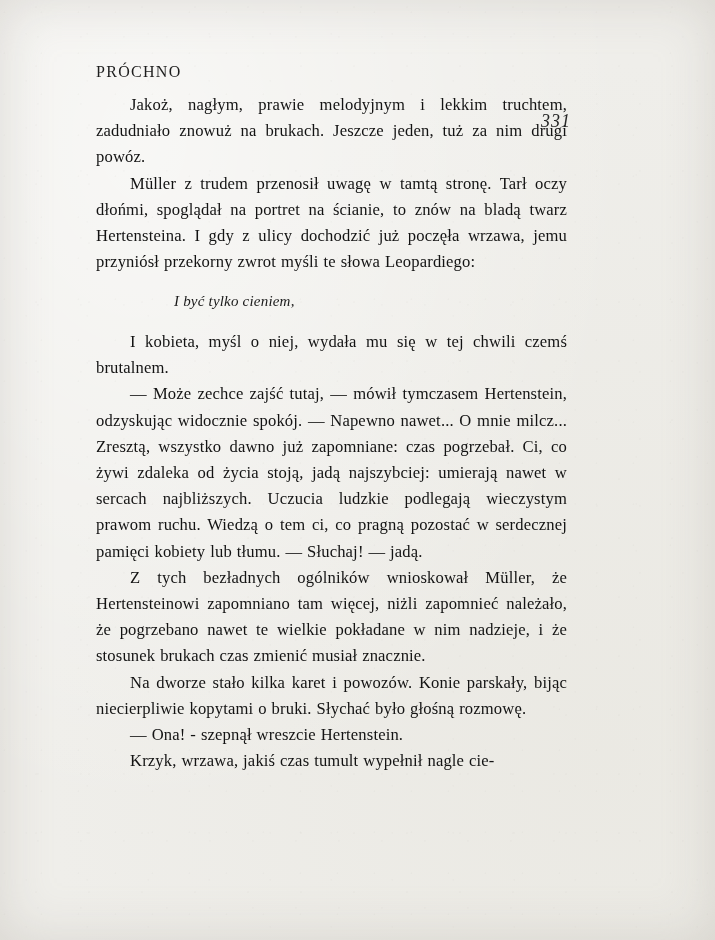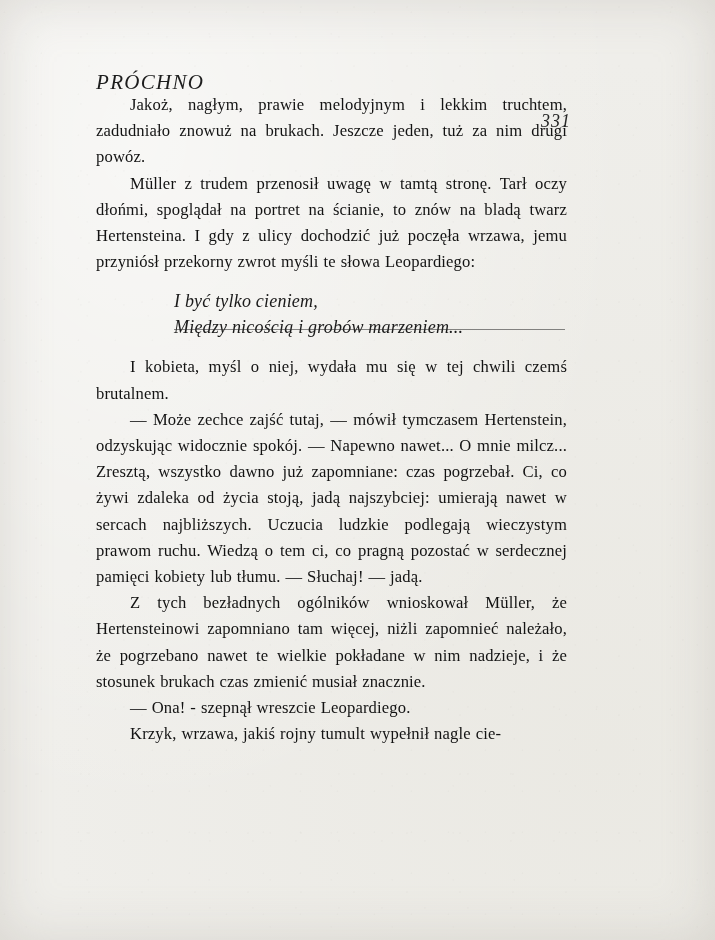--- a/index.html
+++ b/index.html
@@ -42,23 +42,22 @@
     top: 62px;
     width: 475px;
   }
   .running-head {
     position: relative;
     height: 30px;
   }
   .head-title {
     position: absolute;
     left: 0;
-    top: 8px;
-    font-style: italic;
-    font-size: 21px;
+    top: 1px;
+    font-size: 16px;
     letter-spacing: 1.3px;
     color: #1d1d1d;
   }
   .page-number {
     position: absolute;
     right: 0;
     top: 3px;
     font-style: italic;
     font-size: 18px;
     letter-spacing: 1px;
@@ -73,21 +72,21 @@
     line-height: 26.2px;
     text-indent: 34px;
     letter-spacing: 0.15px;
     word-spacing: 0.6px;
     color: #131313;
   }
   .verse {
     margin: 14px 0 14px 0;
     padding-left: 78px;
     font-style: italic;
-    font-size: 18px;
+    font-size: 15px;
     line-height: 25.5px;
     color: #1a1a1a;
     letter-spacing: 0.2px;
   }
   .verse div {
     white-space: nowrap;
   }
   .verse .strike-fade {
     position: relative;
   }
@@ -120,26 +119,26 @@
       <div class="page-number">331</div>
     </div>
 
     <div class="body-text">
 
       <p>Jakoż, nagłym, prawie melodyjnym i lekkim truchtem, zadudniało znowuż na brukach.  Jeszcze jeden, tuż za nim drugi powóz.</p>
       <p>Müller z trudem przenosił uwagę w tamtą stronę. Tarł oczy dłońmi, spoglądał na portret na ścianie, to znów na bladą twarz Hertensteina.  I gdy z ulicy dochodzić już poczęła wrzawa, jemu przyniósł przekorny zwrot myśli te słowa Leopardiego:</p>
 
       <div class="verse">
         <div>I być tylko cieniem,</div>
-        <div class="strike-fade">Między nicością i grobów marzeniem...</div>
       </div>
 
       <p>I kobieta, myśl o niej, wydała mu się  w tej chwili czemś brutalnem.</p>
       <p>— Może zechce zajść tutaj, — mówił tymczasem Hertenstein, odzyskując widocznie spokój. — Napewno nawet... O mnie milcz...  Zresztą, wszystko dawno już zapomniane: czas pogrzebał.  Ci, co żywi zdaleka od życia stoją, jadą najszybciej: umierają nawet w sercach najbliższych. Uczucia ludzkie podlegają wieczystym prawom ruchu. Wiedzą o tem ci, co pragną pozostać  w serdecznej pamięci kobiety lub tłumu. —  Słuchaj! — jadą.</p>
       <p>Z tych bezładnych ogólników wnioskował Müller, że Hertensteinowi zapomniano tam więcej, niżli zapomnieć należało, że pogrzebano nawet te wielkie pokładane w nim nadzieje, i że stosunek brukach czas zmienić musiał znacznie.</p>
-      <p>— Ona! - szepnął wreszcie Leopardiego.</p>
-      <p>Krzyk, wrzawa, jakiś rojny tumult wypełnił nagle cie-</p>
+      <p>Na dworze stało kilka karet i powozów.  Konie parskały, bijąc niecierpliwie kopytami o bruki.  Słychać było głośną rozmowę.</p>
+      <p>— Ona! - szepnął wreszcie Hertenstein.</p>
+      <p>Krzyk, wrzawa, jakiś czas tumult wypełnił nagle cie-</p>
 
     </div>
   </div>
 
   <div class="edge-shadow"></div>
 </div>
 
 </body></html>

